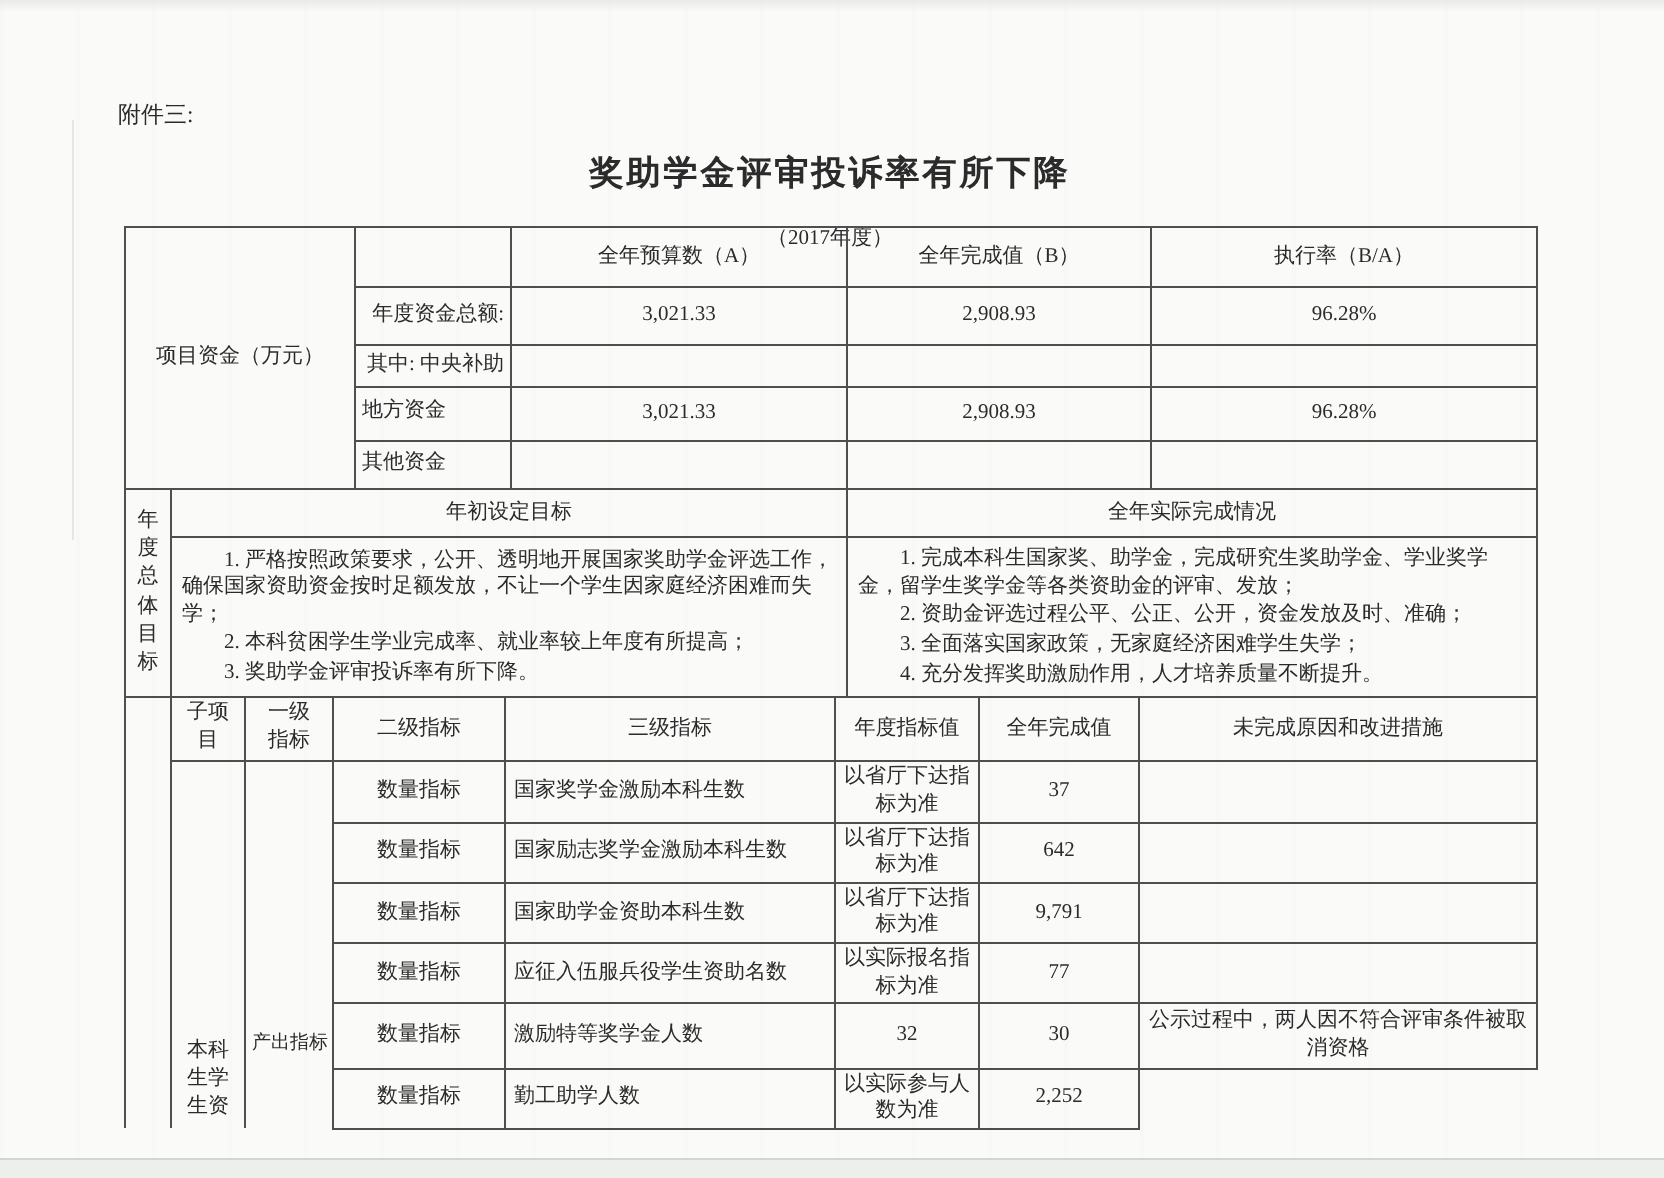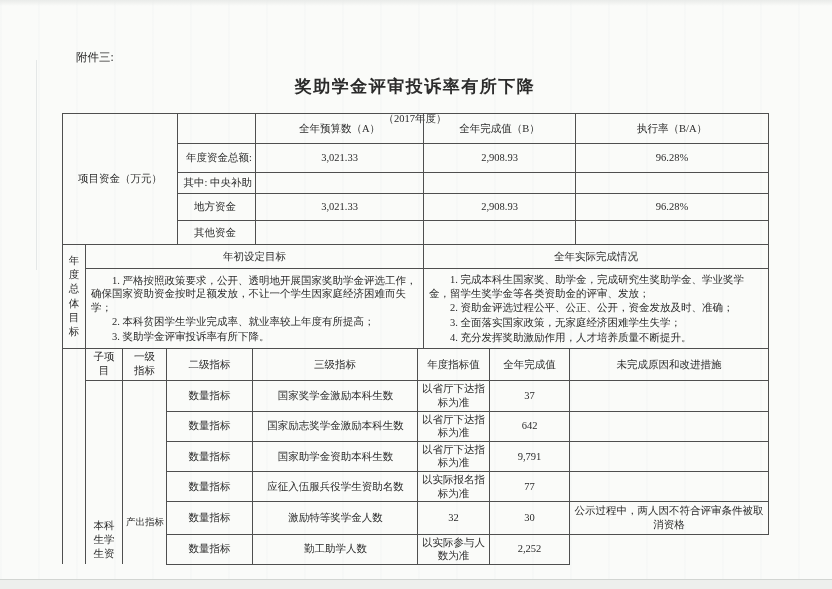--- a/index.html
+++ b/index.html
@@ -13,47 +13,47 @@
   .scan-overlay{
     position:absolute;inset:0;pointer-events:none;
     background:repeating-linear-gradient(90deg,rgba(185,195,205,0.05) 0 2px,rgba(255,255,255,0) 2px 38px);
   }
   .top-strip{position:absolute;top:0;left:0;width:832px;height:6px;
     background:linear-gradient(#e9ebe9,rgba(255,255,255,0));}
   .bottom-strip{position:absolute;top:579px;left:0;width:832px;height:10px;
     background:#edefed;border-top:1px solid #d2d5d2;}
   .scan-line-v{position:absolute;width:1px;background:rgba(150,160,170,0.22);}
 
-  .attachment{position:absolute;left:76px;top:50px;font-size:11.5px;}
+  .attachment{position:absolute;left:59px;top:50px;font-size:11.5px;}
   .title{position:absolute;left:62px;top:75px;width:706px;text-align:center;
     font-size:17px;font-weight:bold;letter-spacing:1.5px;}
   .subtitle{position:absolute;left:62px;top:112px;width:706px;text-align:center;font-size:10.5px;}
 
   .doc{position:absolute;left:62px;top:113px;width:706px;}
   table{border-collapse:collapse;table-layout:fixed;width:706px;margin-top:-1px;}
   table:first-child{margin-top:0;}
   td{
     border:1px solid #4f4f4f;font-size:10.5px;line-height:1.3;
     text-align:center;vertical-align:middle;padding:1px 3px;overflow:hidden;
     word-break:break-all;
   }
   
   tr.rh22 td{height:22px} tr.rh27 td{height:27px} tr.rh26 td{height:26px}
   tr.rh18 td{height:18px} tr.rh24 td{height:24px} tr.rh21 td{height:21px}
   tr.rh73 td{height:73px} tr.rh25 td{height:25px} tr.rh20 td{height:20px}
 
   td.al{text-align:right;padding-left:4px;}
-  td.ar{text-align:center;padding-right:6px;}
+  td.ar{text-align:left;padding-right:6px;font-family:Liberation Mono, monospace;}
   td.goal{ text-align:left;vertical-align:middle;padding:3px 5px;word-break:normal; }
   .gitem{text-indent:2em;margin:1px 0;}
   .w2{max-width:23px;margin:0 auto;line-height:1.35;}
   .w2b{max-width:28px;margin:0 auto;line-height:1.35;}
   td.lvl1{font-size:9.5px;white-space:nowrap;vertical-align:bottom;padding-bottom:36px;}
   td.subp{vertical-align:bottom;padding-bottom:3px;}
-  td.l3{text-align:center;padding-left:4px;word-break:normal;}
+  td.l3{text-align:left;padding-left:4px;word-break:normal;}
   td.remark{text-align:center;vertical-align:top;padding:2px 4px;word-break:normal;}
   td.noB{border-bottom:none;}
   td.noBR{border-bottom:none;border-right:none;}
 </style>
 </head>
 <body>
 
 <div class="scan-overlay"></div>
 <div class="top-strip"></div>
 <div class="scan-line-v" style="left:36px;top:60px;height:210px;"></div>

